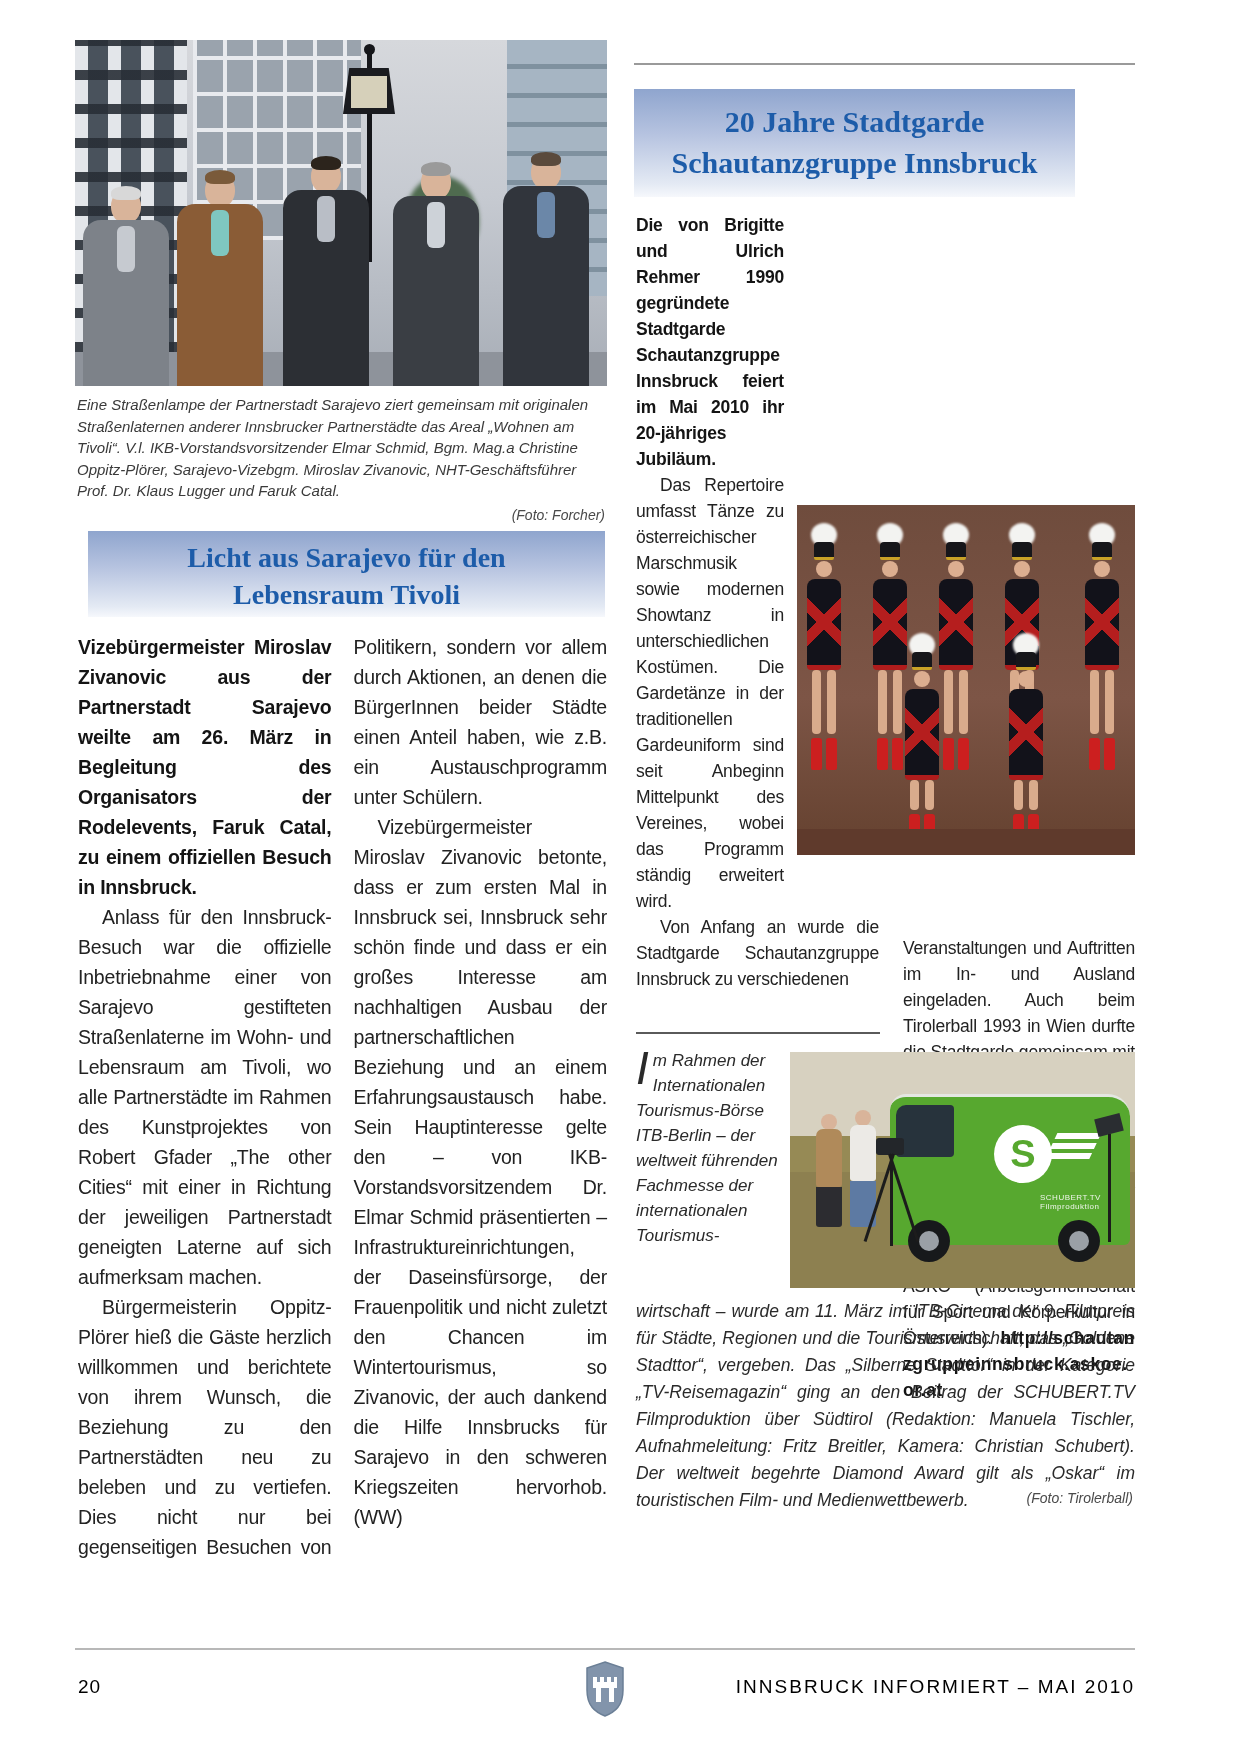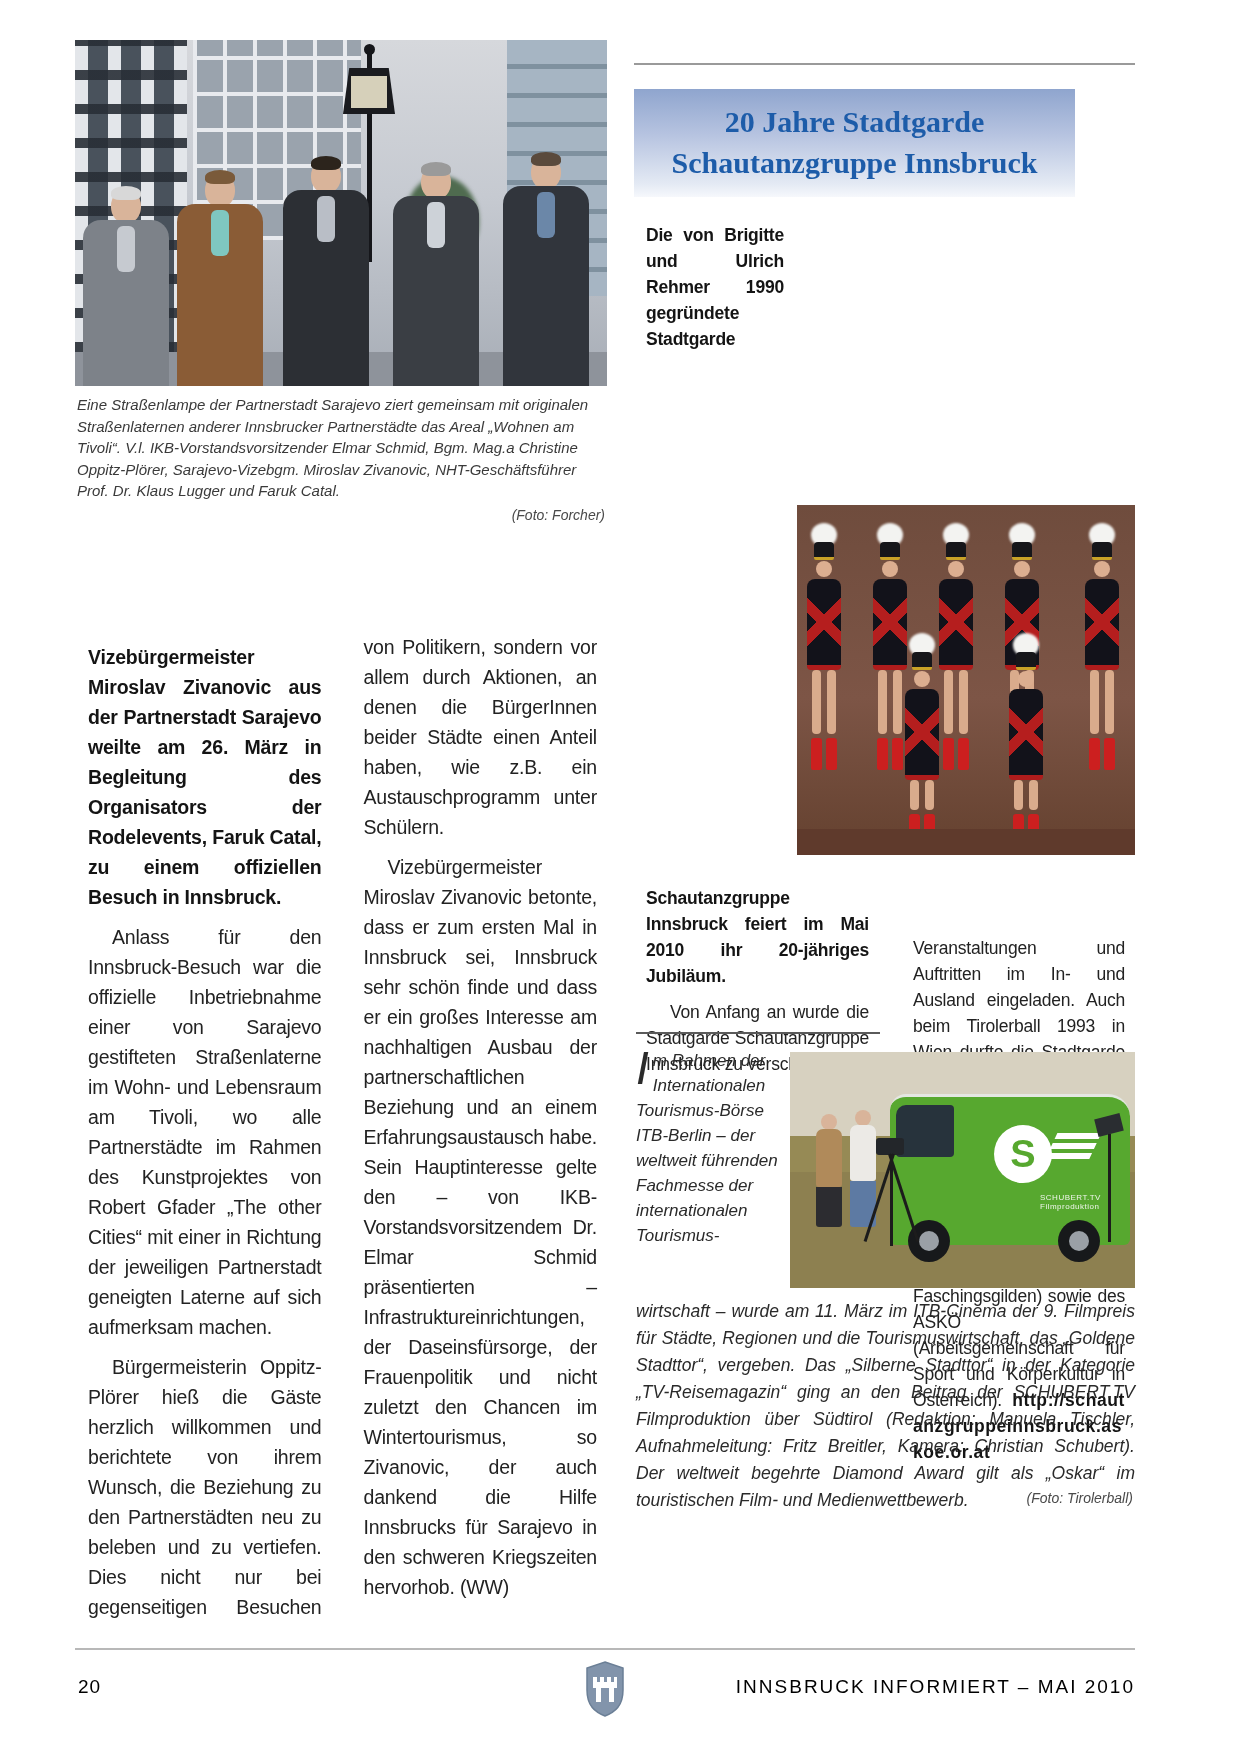--- a/index.html
+++ b/index.html
@@ -6,21 +6,21 @@
   .page{position:relative;width:1239px;height:1754px;background:#ffffff;overflow:hidden;
         font-family:"Liberation Sans",sans-serif;color:#222;}
   .rule{position:absolute;background:#9a9a9a;}
   
   .bluebox{position:absolute;text-align:center;
      background:linear-gradient(180deg,#8fa5ce 0%,#b6c3e0 42%,#e4eaf4 88%,#f6f8fc 100%);
      font-family:"Liberation Serif",serif;font-weight:bold;color:#1d5ca9;}
   .box1{left:88px;top:531px;width:517px;height:86px;font-size:28px;line-height:37px;padding-top:8px;box-sizing:border-box;}
   .box2{left:634px;top:89px;width:441px;height:108px;font-size:30px;line-height:41px;padding-top:12px;box-sizing:border-box;}
   
-  .bodytext p{margin:10px;text-align:justify;}
+  .bodytext p{margin:0;text-align:justify;}
   .lead{font-weight:bold;color:#141414;}
   .indent{text-indent:24px;}
   .art-left{position:absolute;left:78px;top:632px;width:529px;
      font-size:19.5px;line-height:30px;letter-spacing:-0.2px;
      column-count:2;column-gap:22px;}
   .rcol{position:absolute;font-size:17.5px;line-height:26px;letter-spacing:-0.2px;}
   .rcol1{left:636px;top:212px;width:243px;}
   .rcol2{left:903px;top:212px;width:232px;}
   .sp1{float:right;width:95px;height:395px;margin-top:278px;}
   .sp2{float:right;width:100%;height:430px;margin-top:293px;}
@@ -144,38 +144,43 @@
         <div class="head"></div>
         <div class="body"></div>
       </div>
   </div>
 
   <div class="caption cap1" style="position:absolute;">
     <span>Eine Straßenlampe der Partnerstadt Sarajevo ziert gemeinsam mit originalen Straßenlaternen anderer Innsbrucker Partnerstädte das Areal „Wohnen am Tivoli“. V.l. IKB-Vorstandsvorsitzender Elmar Schmid, Bgm. Mag.a Christine Oppitz-Plörer, Sarajevo-Vizebgm. Miroslav Zivanovic, NHT-Geschäftsführer Prof. Dr. Klaus Lugger und Faruk Catal.</span>
     <span class="credit abs">(Foto: Forcher)</span>
   </div>
 
+  <div class="bluebox box1">
+    <div>Licht aus Sarajevo für den</div>
+    <div>Lebensraum Tivoli</div>
+  </div>
 
   <div class="art-left bodytext">
     <p class="lead">Vizebürgermeister Miroslav Zivanovic aus der Partnerstadt Sarajevo weilte am 26. März in Begleitung des Organisators der Rodelevents, Faruk Catal, zu einem offiziellen Besuch in Innsbruck.</p>
     <p class="indent">Anlass für den Innsbruck-Besuch war die offizielle Inbetriebnahme einer von Sarajevo gestifteten Straßenlaterne im Wohn- und Lebensraum am Tivoli, wo alle Partnerstädte im Rahmen des Kunstprojektes von Robert Gfader „The other Cities“ mit einer in Richtung der jeweiligen Partnerstadt geneigten Laterne auf sich aufmerksam machen.</p>
     <p class="indent">Bürgermeisterin Oppitz-Plörer hieß die Gäste herzlich willkommen und berichtete von ihrem Wunsch, die Beziehung zu den Partnerstädten neu zu beleben und zu vertiefen. Dies nicht nur bei gegenseitigen Besuchen von Politikern, sondern vor allem durch Aktionen, an denen die BürgerInnen beider Städte einen Anteil haben, wie z.B. ein Austauschprogramm unter Schülern.</p>
     <p class="indent">Vizebürgermeister Miroslav Zivanovic betonte, dass er zum ersten Mal in Innsbruck sei, Innsbruck sehr schön finde und dass er ein großes Interesse am nachhaltigen Ausbau der partnerschaftlichen Beziehung und an einem Erfahrungsaustausch habe. Sein Hauptinteresse gelte den – von IKB-Vorstandsvorsitzendem Dr. Elmar Schmid präsentierten – Infrastruktureinrichtungen, der Daseinsfürsorge, der Frauenpolitik und nicht zuletzt den Chancen im Wintertourismus, so Zivanovic, der auch dankend die Hilfe Innsbrucks für Sarajevo in den schweren Kriegszeiten hervorhob. (WW)</p>
   </div>
 
   <div class="rule" style="left:634px;top:63px;width:501px;height:2px;"></div>
 
   <div class="bluebox box2">
     <div>20 Jahre Stadtgarde</div>
     <div>Schautanzgruppe Innsbruck</div>
   </div>
 
   <div class="rcol rcol1 bodytext">
     <div class="sp1"></div>
     <p class="lead">Die von Brigitte und Ulrich Rehmer 1990 gegründete Stadtgarde Schautanzgruppe Innsbruck feiert im Mai 2010 ihr 20-jähriges Jubiläum.</p>
+    <p class="indent">Das Repertoire umfasst Tänze zu österreichischer Marschmusik sowie modernen Showtanz in unterschiedlichen Kostümen. Die Gardetänze in der traditionellen Gardeuniform sind seit Anbeginn Mittelpunkt des Vereines, wobei das Programm ständig erweitert wird.</p>
     <p class="indent">Von Anfang an wurde die Stadtgarde Schautanzgruppe Innsbruck zu verschiedenen</p>
   </div>
 
   <div class="rcol rcol2 bodytext">
     <div class="sp2"></div>
     <p>Veranstaltungen und Auftritten im In- und Ausland eingeladen. Auch beim Tirolerball 1993 in Wien durfte die Stadtgarde gemeinsam mit anderen Innsbrucker Vereinen die Landeshauptstadt vertreten.</p>
     <p class="indent"><span>Die Stadtgarde Schautanzgruppe Innsbruck ist Mitglied des BÖF (Bund österreichischer Faschingsgilden) sowie des ASKÖ (Arbeitsgemeinschaft für Sport und Körperkultur in Österreich).</span> <span class="url">http://schautanzgruppeinnsbruck.askoe.or.at</span></p>
   </div>
 
   <div class="photo2">

